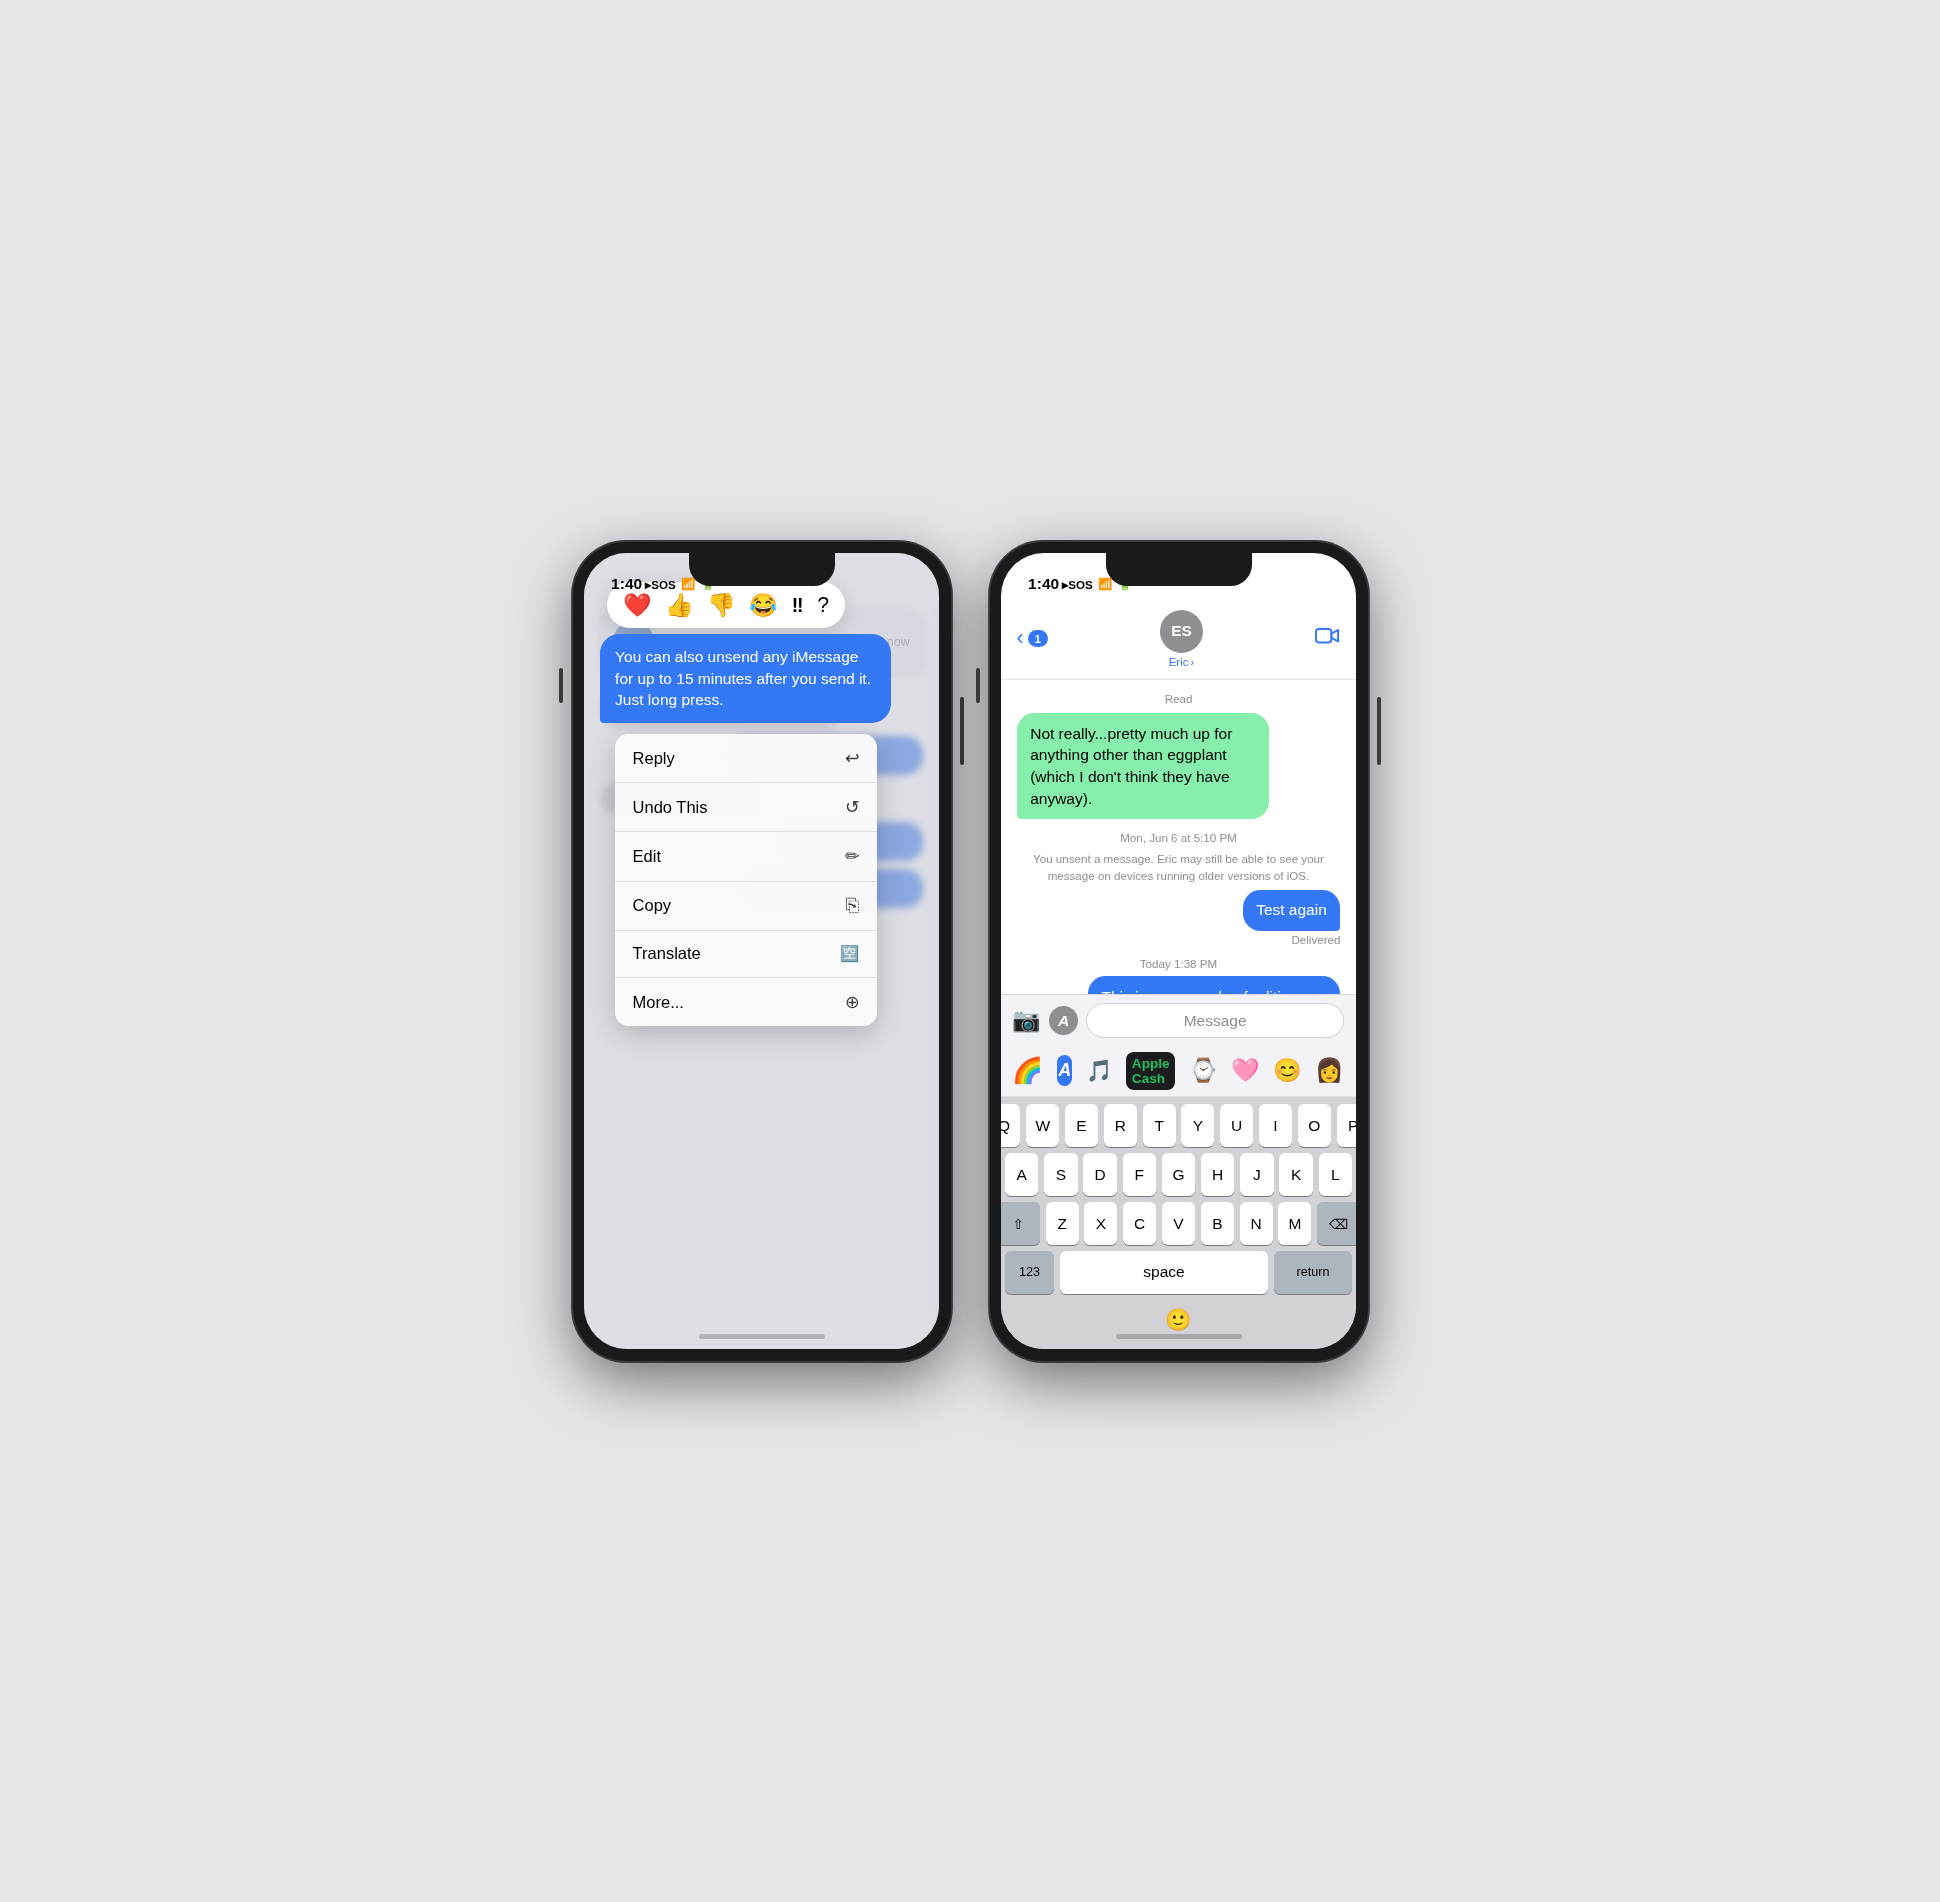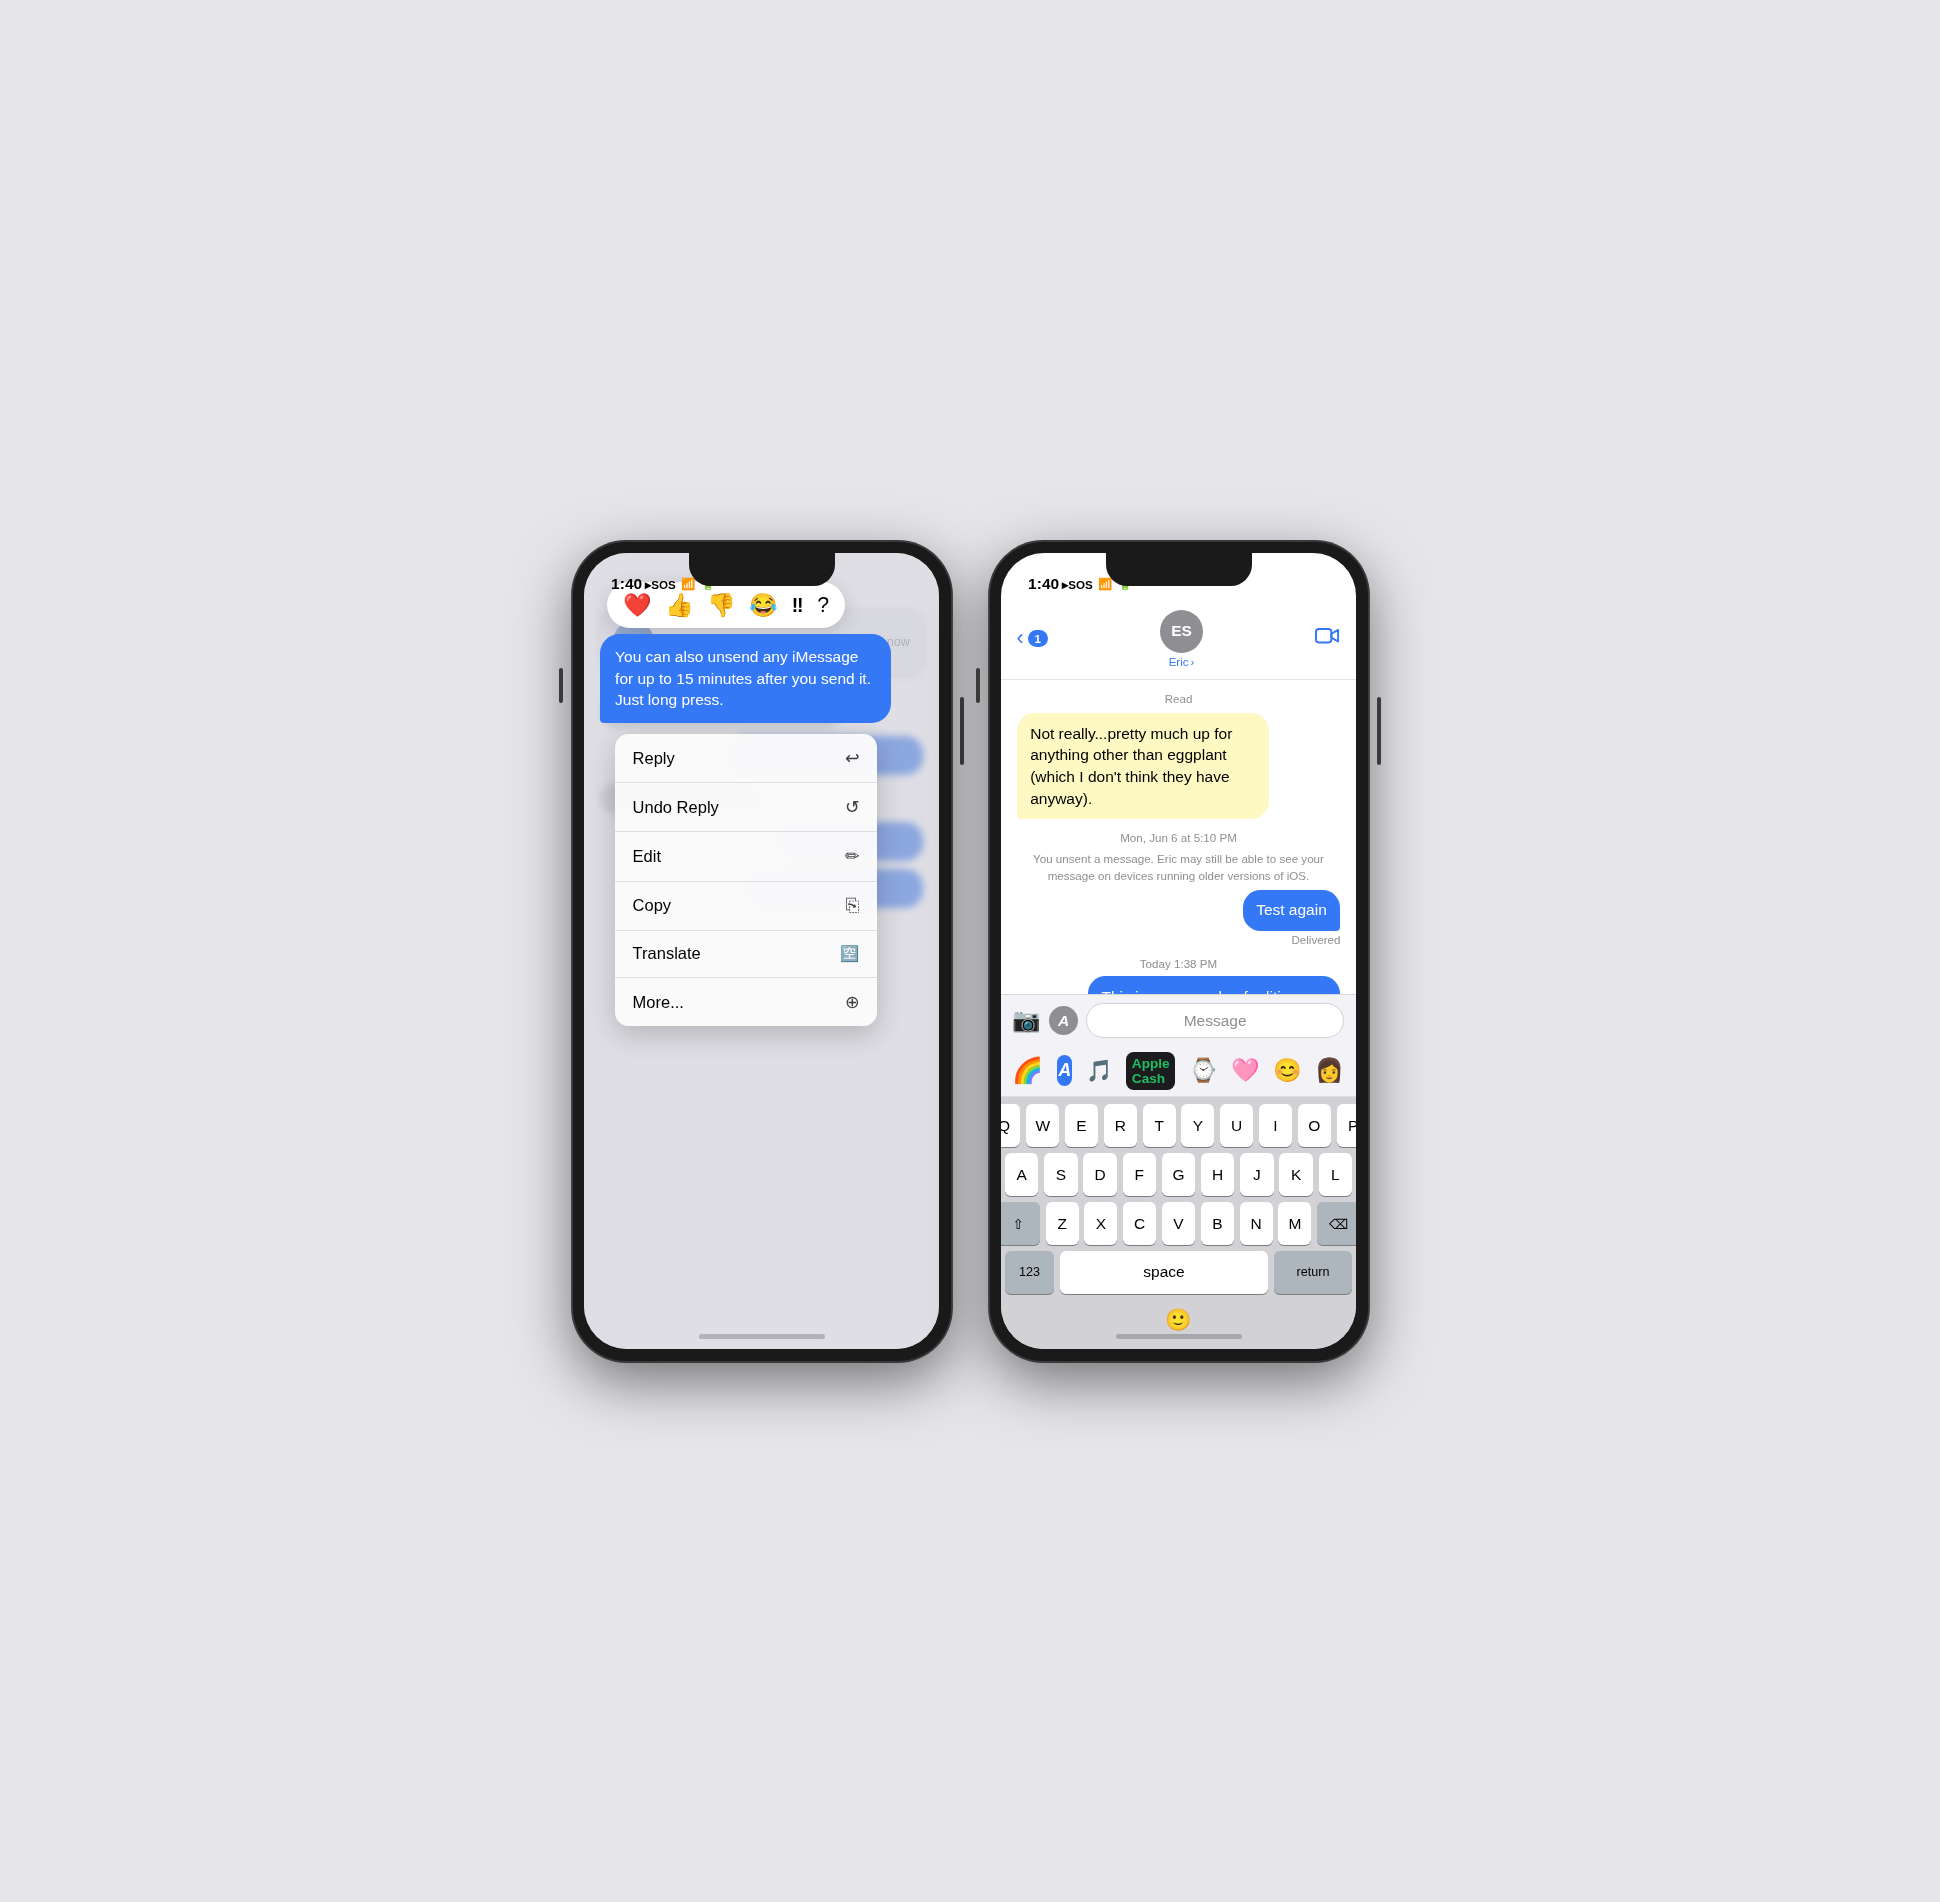--- a/index.html
+++ b/index.html
@@ -237,21 +237,21 @@
     .contact-name {
       font-size: 11.6px;
       color: #3478f6;
       display: flex;
       align-items: center;
       gap: 1.9px;
     }
     .video-btn { color: #3478f6; font-size: 21.3px; }
     .read-label { text-align: center; font-size: 11.6px; color: #8e8e93; margin: 3.9px 0; }
     .msg-left {
-      background: #fef9c3;
+      background: #86efac;
       border-radius: 17.5px 17.5px 17.5px 3.9px;
       padding: 9.7px 13.6px;
       max-width: 78%;
       font-size: 15.5px;
       line-height: 1.4;
       color: #000;
       align-self: flex-start;
     }
     .msg-right {
       background: #3478f6;
@@ -465,21 +465,21 @@
         <div class="bubble-blue">
           <span>You can also unsend any iMessage for up to 15 minutes after you send it. Just long press.</span>
         </div>
 
         <div class="context-menu">
           <div class="menu-item">
             <span>Reply</span>
             <span class="menu-icon">↩</span>
           </div>
           <div class="menu-item">
-            <span>Undo Reply</span>
+            <span>Undo This</span>
             <span class="menu-icon">↺</span>
           </div>
           <div class="menu-item">
             <span>Edit</span>
             <span class="menu-icon">✏</span>
           </div>
           <div class="menu-item">
             <span>Copy</span>
             <span class="menu-icon">⎘</span>
           </div>

